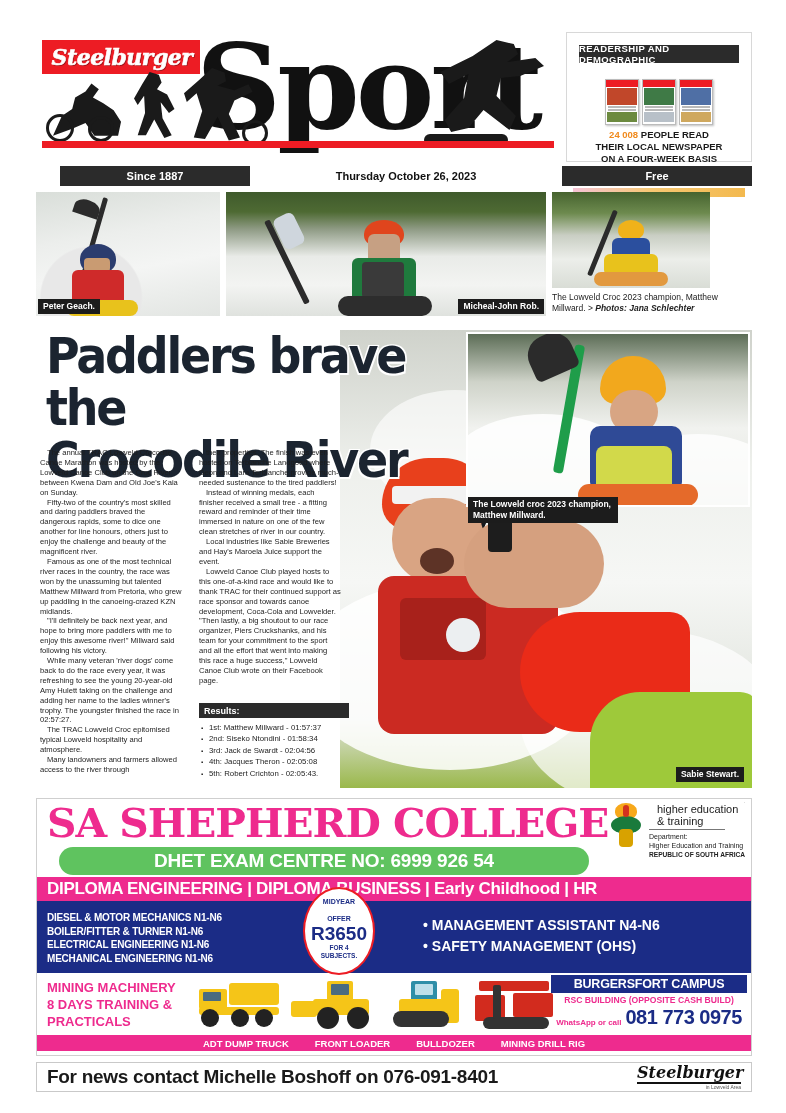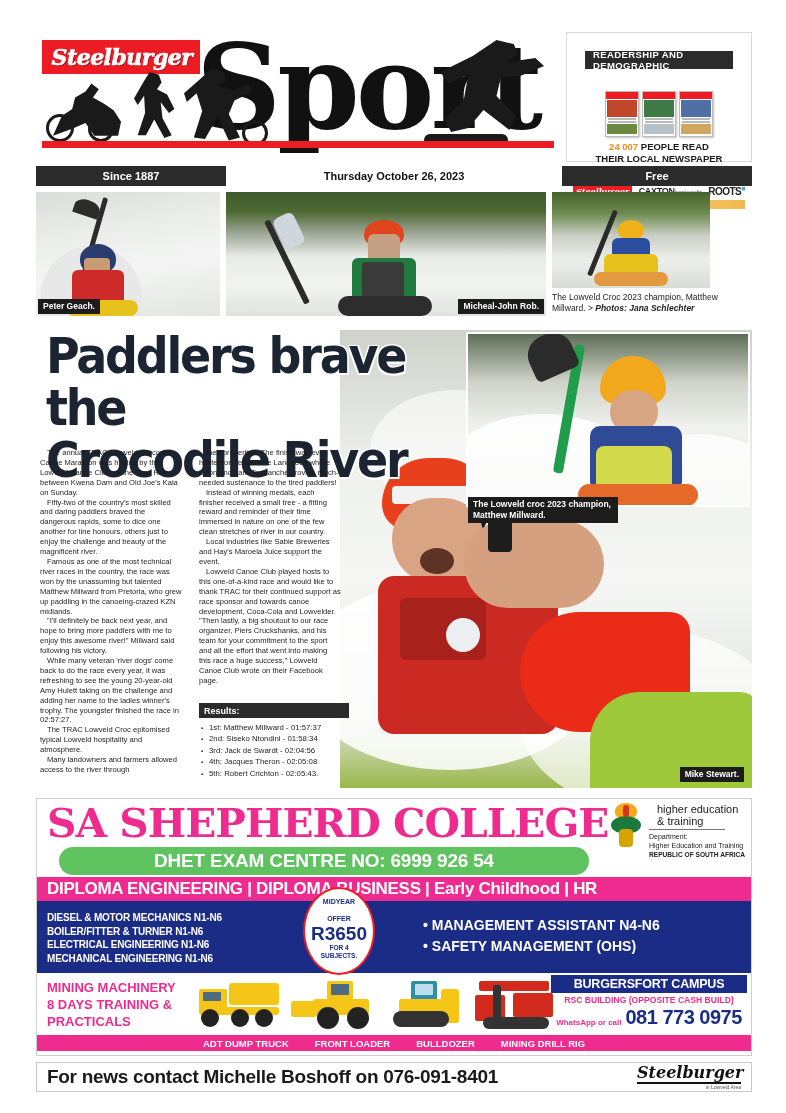--- a/index.html
+++ b/index.html
@@ -59,23 +59,23 @@
   .sil-board { left: 388px; bottom: 14px; width: 84px; height: 12px;
     border-radius: 6px; }
 
   
   .readership {
     position: absolute; left: 566px; top: 32px;
     width: 186px; height: 130px;
     background: #ffffff; border: 1px solid #d8d8d8;
   }
   .rd-head {
-    margin: 18px; height: 18px; background: #2b2b2b; color: #fff;
+    margin: 12px; height: 18px; background: #2b2b2b; color: #fff;
     font-size: 9.5px; font-weight: bold; letter-spacing: .4px;
-    display: flex; align-items: center; justify-content: center; padding-left: 8px;
+    display: flex; align-items: center; justify-content: center;
   }
   .rd-papers {
     height: 50px; margin: 2px 10px 0; display: flex;
     gap: 3px; justify-content: center; align-items: flex-end;
   }
   .rd-paper {
     width: 34px; height: 46px; background: #fff;
     border: 1px solid #bbb; position: relative; overflow: hidden;
     box-shadow: 1px 1px 2px rgba(0,0,0,.25);
   }
@@ -104,21 +104,21 @@
 
   
   .datebar {
     position: absolute; left: 36px; top: 166px; width: 716px; height: 20px;
     display: flex; gap: 2px;
   }
   .db-seg {
     background: #2b2b2b; color: #fff; font-size: 11px; font-weight: bold;
     display: flex; align-items: center; justify-content: center;
   }
-  .db-since { width: 190px; }
+  .db-since { width: 190px; margin-left: 24px; }
   .db-date  { flex: 1; background: #ffffff; color: #111; }
   .db-free  { width: 190px; }
 
   
   .strip { position: absolute; left: 36px; top: 192px; width: 716px; height: 124px; }
   .ph-box { position: absolute; overflow: hidden; background: #cfd6d2; }
   .ph1 { left: 0;   top: 0; width: 184px; height: 124px; }
   .ph2 { left: 190px; top: 0; width: 320px; height: 124px; }
   .ph3 { left: 516px; top: 0; width: 158px; height: 96px; }
   .cap-dark {
@@ -343,21 +343,21 @@
       <div class="rd-paper">
         <div class="top"></div>
           <div class="ph" style="background:#4f6fa5"></div>
         <div class="ln"></div>
           <div class="ln"></div>
           <div class="ph" style="background:#cfa85e;height:10px"></div>
           <div class="ln"></div>
       </div>
     </div>
     <div class="rd-text">
-      <span class="rd-num">24 007</span>
+      <span class="rd-num">24 008</span>
       <span>PEOPLE READ</span><br>
       <span>THEIR LOCAL NEWSPAPER</span><br>
       <span>ON A FOUR-WEEK BASIS</span>
     </div>
     <div class="rd-logos">
       <span class="rd-l1">Steelburger</span>
       <span class="rd-l2"><span>CAXTON</span><small>local media</small></span>
       <span class="rd-l3"><span>ROOTS</span><sup>■</sup></span>
     </div>
     <div class="rd-strip"></div>
@@ -422,21 +422,21 @@
 
     <div style="position:absolute;left:38px;top:246px;width:180px;height:158px;background:#cb2a22;border-radius:16px"></div>
     <div style="position:absolute;left:60px;top:268px;width:86px;height:62px;background:#a8211b;border-radius:6px"></div>
     <div style="position:absolute;left:106px;top:288px;width:34px;height:34px;background:#eceff1;border-radius:50%"></div>
 
     <div style="position:absolute;left:124px;top:190px;width:140px;height:88px;background:#d5a07f;border-radius:44px"></div>
     <div style="position:absolute;left:148px;top:188px;width:24px;height:34px;background:#1d1d1d;border-radius:4px"></div>
 
     <div style="position:absolute;left:180px;top:282px;width:170px;height:120px;background:#ea2b18;border-radius:60px 20px 40px 60px"></div>
     <div style="position:absolute;left:250px;top:362px;width:170px;height:96px;background:#9ec93a;border-radius:50px 20px 0 0"></div>
-    <div class="cap-dark cap-mike">Mike Stewart.</div>
+    <div class="cap-dark cap-mike">Sabie Stewart.</div>
   </div>
 
   <div class="inset">
     <div style="position:absolute;inset:0;background:linear-gradient(180deg,#5c6d56 0%,#cfd3c9 28%,#f1f2ef 55%,#e1e4dd 100%)"></div>
     <div class="mp-froth" style="left:-20px;top:80px;width:190px;height:110px;opacity:.85"></div>
     <div class="mp-froth" style="left:150px;top:100px;width:160px;height:90px;opacity:.8"></div>
     <div style="position:absolute;left:96px;top:10px;width:10px;height:130px;background:#1f9d4a;border-radius:4px;transform:rotate(10deg)"></div>
     <div style="position:absolute;left:60px;top:0px;width:46px;height:42px;background:#2b2b2b;border-radius:20px 20px 6px 6px;transform:rotate(-24deg)"></div>
     <div style="position:absolute;left:132px;top:22px;width:66px;height:48px;background:#f2a81d;border-radius:34px 34px 16px 16px"></div>
     <div style="position:absolute;left:142px;top:56px;width:48px;height:44px;background:#d8a583;border-radius:22px"></div>

